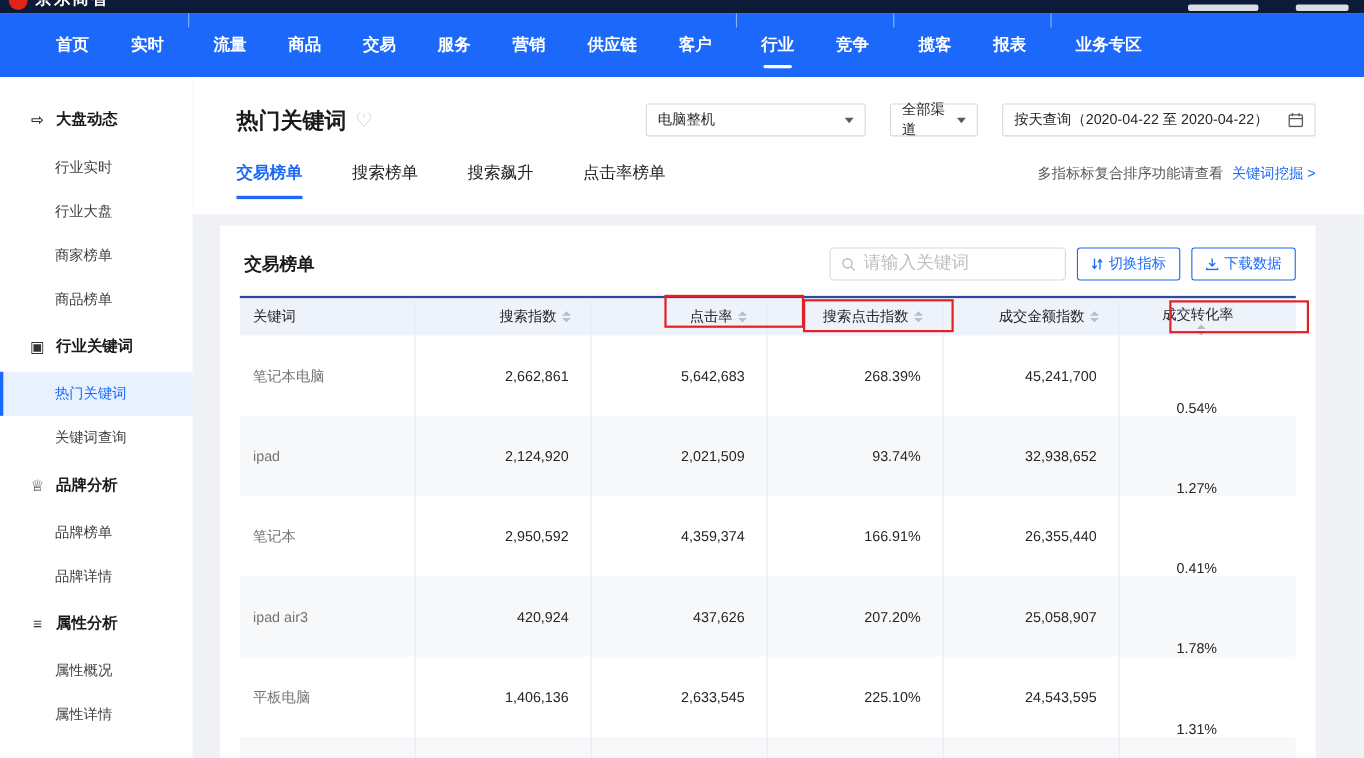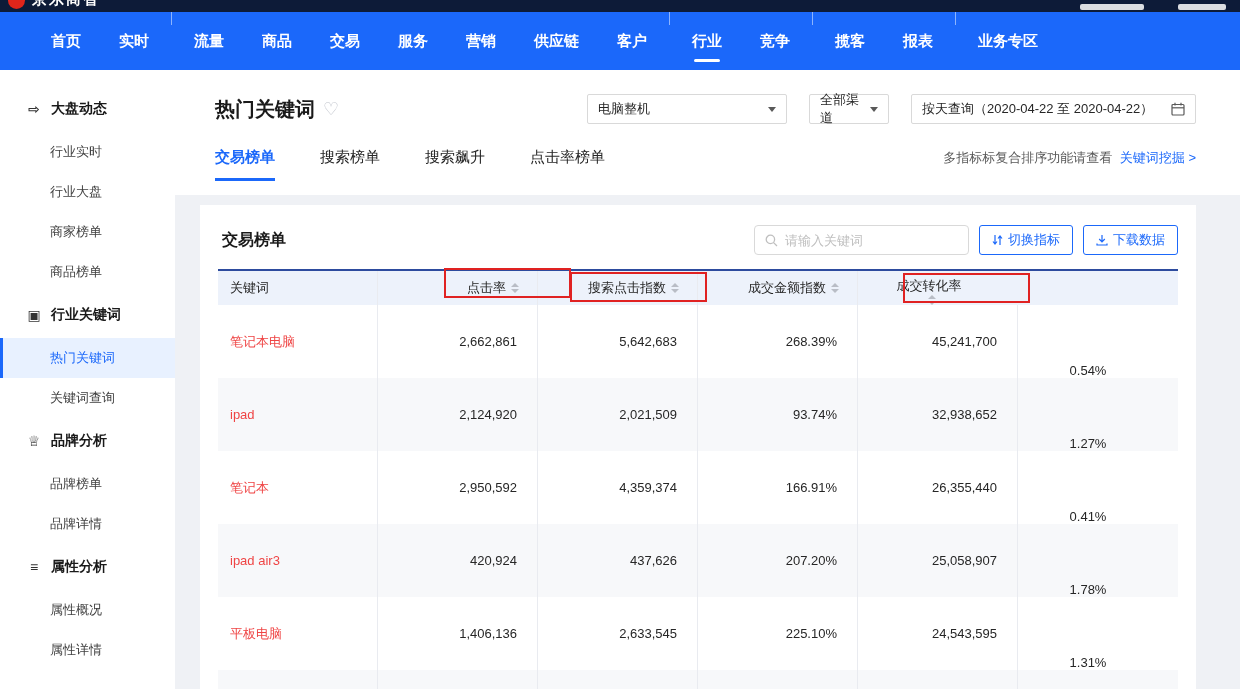--- a/index.html
+++ b/index.html
@@ -56,21 +56,21 @@
   .tab.active::after { content:""; position:absolute; left:0; right:0; bottom:0; height:3px; background:#1b68fa; }
   .hint { margin-left:auto; font-size:13px; color:#595959; padding-bottom:14px; white-space:nowrap; }
   .hint-link { color:#1b68fa; margin-left:4px; cursor:pointer; }
 
   
   .card { background:#fff; margin:10px 44px 0 25px; padding:20px 18px 0 18px; height:540px; }
   .toolbar { display:flex; align-items:center; }
   .card-title { font-size:16px; font-weight:700; color:#1a1a1a; padding-left:4px; }
   .search-box { margin-left:auto; width:215px; height:30px; border:1px solid #d9d9d9; border-radius:4px;
                 display:flex; align-items:center; gap:7px; padding:0 10px; background:#fff; }
-  .search-box input { border:none; outline:none; flex:1; min-width:0; font-size:13px; color:#262626;
+  .search-box input { border:none; outline:none; flex:1; min-width:0; font-size:16px; color:#262626;
                       background:transparent; font-family:inherit; }
   .search-box input::placeholder { color:#bfbfbf; }
   .btn { height:30px; border:1px solid #1b68fa; color:#1b68fa; background:#fff; border-radius:3px;
          font-size:13px; display:flex; align-items:center; gap:5px; padding:0 12px; margin-left:10px;
          cursor:pointer; font-family:inherit; white-space:nowrap; }
 
   .table { margin-top:14px; }
   .thead, .tr { display:grid; grid-template-columns:160px 1fr 1fr 1fr 1fr 1fr; }
   .thead { background:#edf2fb; border-top:2px solid #2d4b9e; height:36px; }
   .th { display:flex; align-items:center; font-size:13px; color:#262626; position:relative;
@@ -79,21 +79,21 @@
   .th.right { justify-content:flex-end; padding-right:18px; }
   .th:last-child, .td:last-child { border-right:none;flex-direction:column; }
   .sort { display:inline-flex; flex-direction:column; gap:2px; margin-left:5px; cursor:pointer; }
   .sort i { display:block; width:0; height:0; border-left:4px solid transparent; border-right:4px solid transparent; }
   .sort .up { border-bottom:4px solid #b9bdc6; }
   .sort .dn { border-top:4px solid #b9bdc6; }
 
   .tr { height:73px; }
   .tbody .tr:nth-child(even) { background:#f7f8fa; }
   .td { display:flex; align-items:center; font-size:13px; color:#262626; border-right:1px solid #e9ebf0; }
-  .td.key { color:#ef4444; padding-left:12px; cursor:pointer; }
+  .td.key { color:#737373; padding-left:12px; cursor:pointer; }
   .td.num { justify-content:flex-end; padding-right:20px; }
 
   
   .hl-box { position:absolute; height:30px; border:2px solid #e02222; pointer-events:none; z-index:5; }
   .th.hl-a .hl-box { right:-10px; width:137px; top:1px; }
   .th.hl-b .hl-box { right:-34px; width:127px; top:-3px; }
   .th.hl-c .hl-box { right:-12px; width:127px; top:2px; }
 </style>
 </head>
 <body>
@@ -227,20 +227,27 @@
             </svg>
             <span>下载数据</span>
           </button>
         </div>
 
         <div class="table">
           <div class="thead">
             <div class="th left">
               <span>关键词</span>
             </div>
+            <div class="th right">
+              <span>搜索指数</span>
+              <span class="sort">
+                  <i class="up"></i>
+                  <i class="dn"></i>
+                </span>
+            </div>
             <div class="th right hl-b">
               <span>点击率</span>
               <span class="sort">
                   <i class="up"></i>
                   <i class="dn"></i>
                 </span>
               <span class="hl-box"></span>
             </div>
             <div class="th right hl-a">
               <span>搜索点击指数</span>

